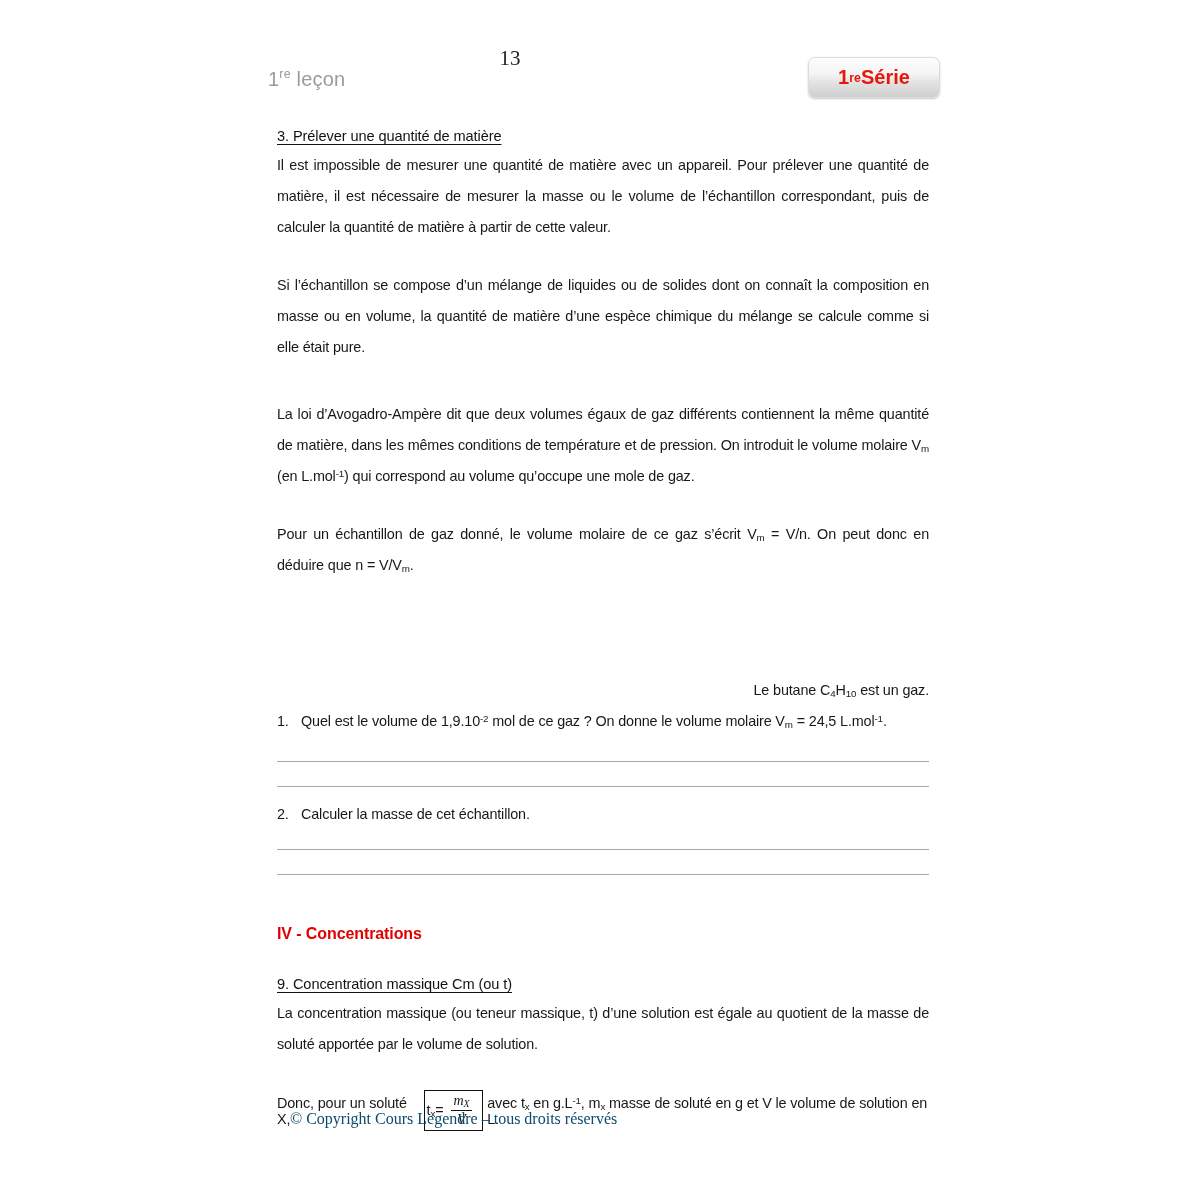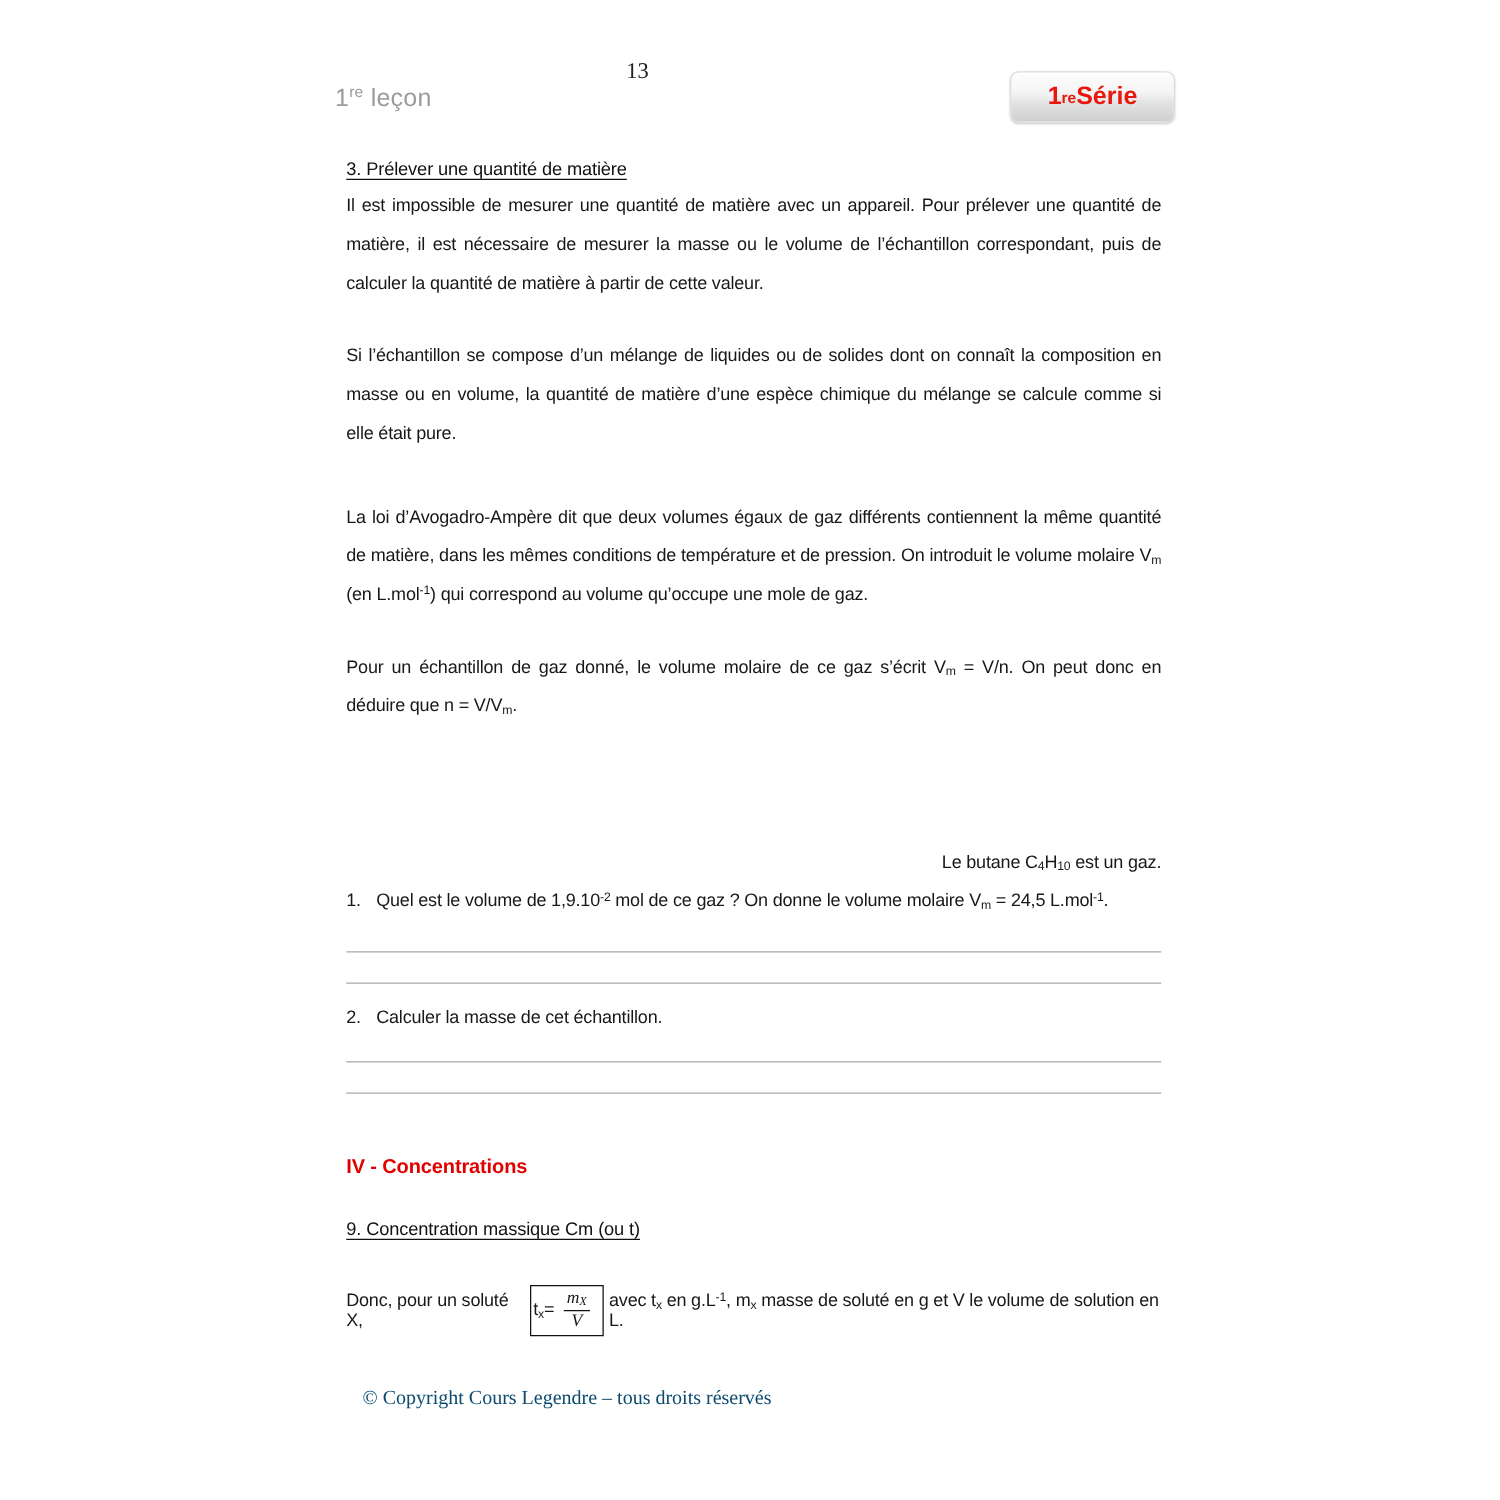--- a/index.html
+++ b/index.html
@@ -23,21 +23,21 @@
   }
 
   
   .page-number {
     position: absolute;
     top: 46px;
     left: 0;
     width: 1020px;
     text-align: center;
     font-family: "Liberation Serif", serif;
-    font-size: 18px;
+    font-size: 21px;
     color: #222;
   }
 
   .lecon-label {
     position: absolute;
     top: 68px;
     left: 268px;
     font-family: "Liberation Sans", sans-serif;
     font-size: 20px;
     color: #9b9b9b;
@@ -240,20 +240,21 @@
     <div style="height:24px"></div>
     <hr class="answer-rule">
 
     <div style="height:50px"></div>
     <div class="h-red">IV - Concentrations</div>
 
     <div style="height:33px"></div>
     <div class="h-sub">9. Concentration massique Cm (ou t)</div>
 
     <div style="height:6px"></div>
+    <p class="body-text">La concentration massique (ou teneur massique, t) d’une solution est égale au quotient de la masse de soluté apportée par le volume de solution.</p>
 
     <div style="height:14px"></div>
     <div class="formula-line">
       <span>Donc, pour un soluté X,</span>
       <span class="formula-box">
         <span class="formula-lhs"><span>t</span><sub>x</sub><span>=</span></span>
         <span class="frac">
           <span class="num"><span>m</span><sub>X</sub></span>
           <span class="den">V</span>
         </span>

